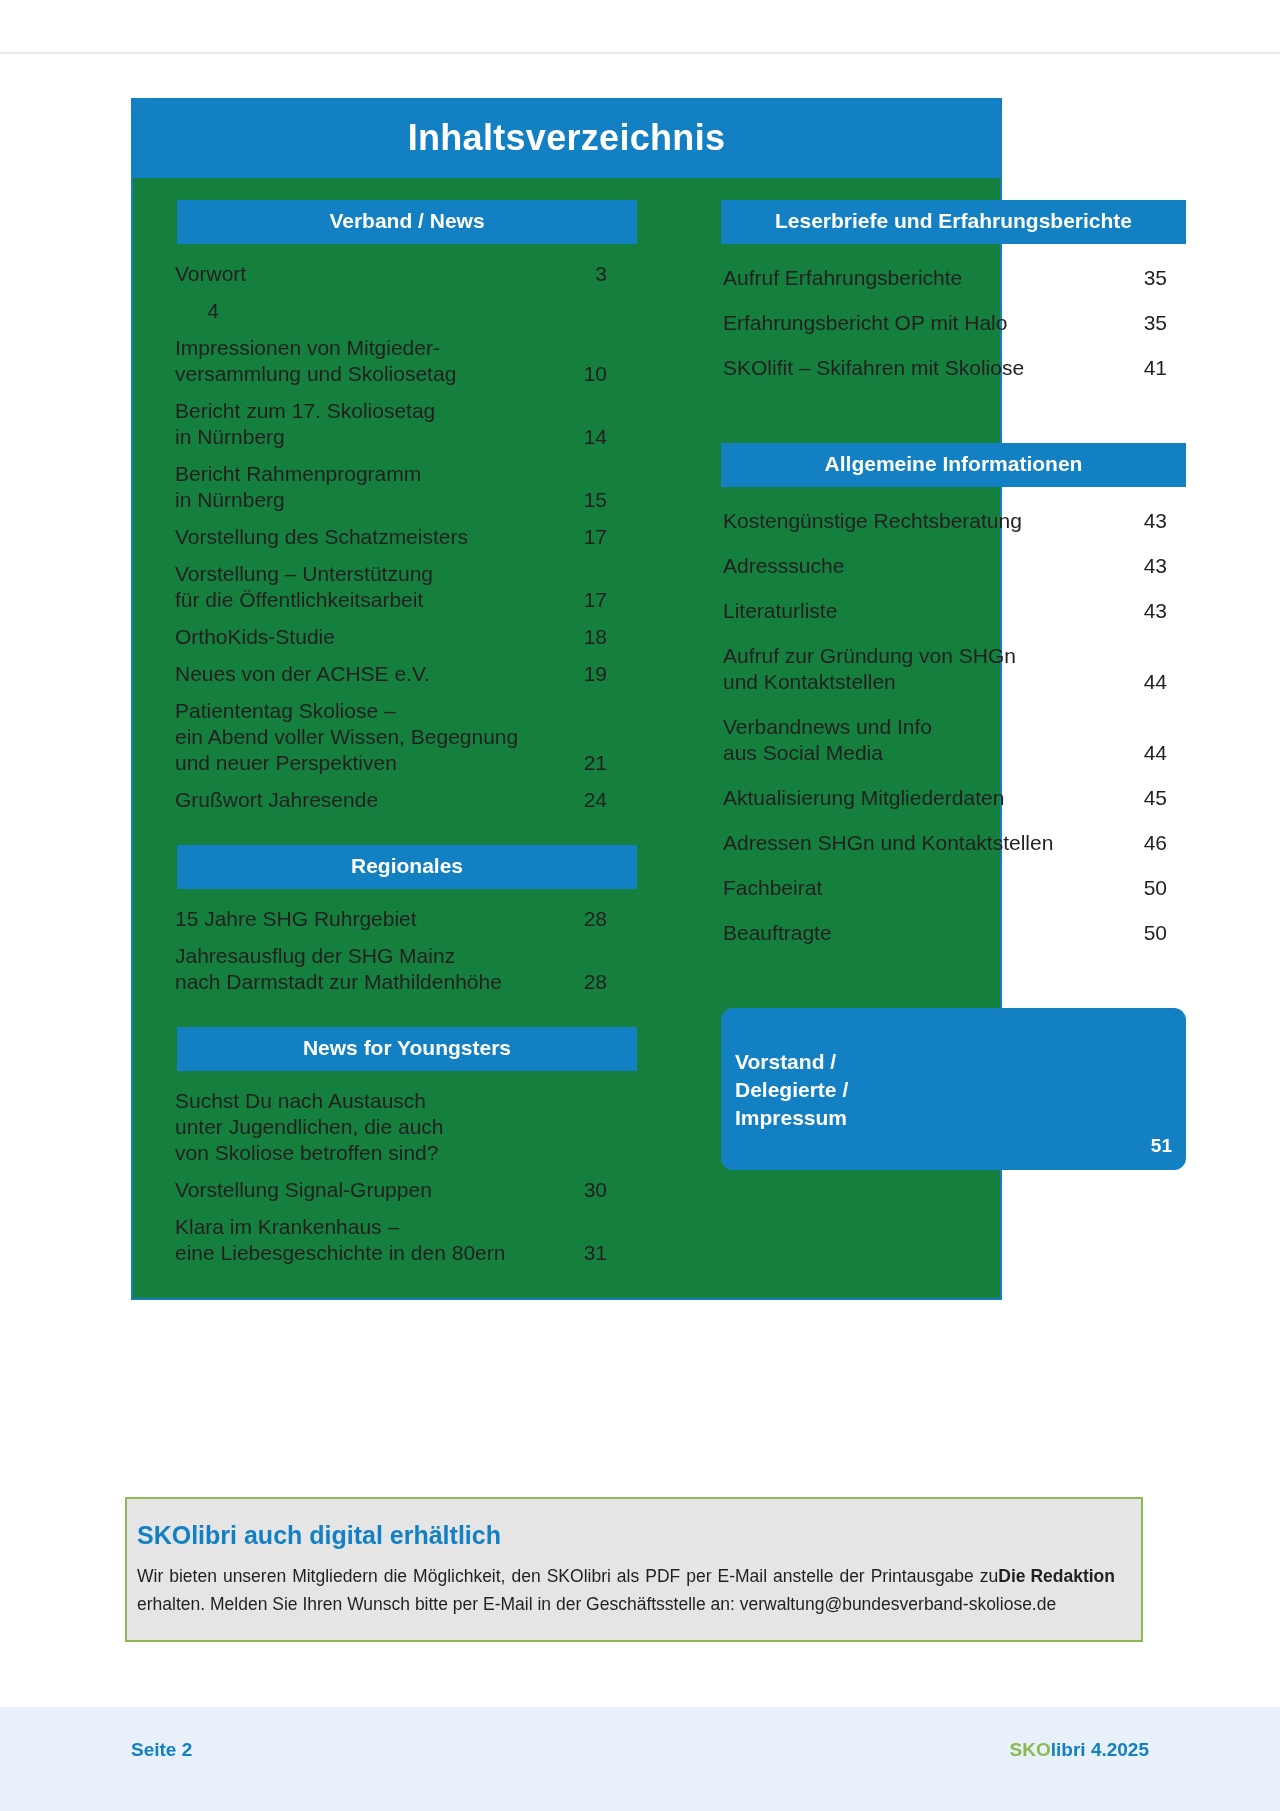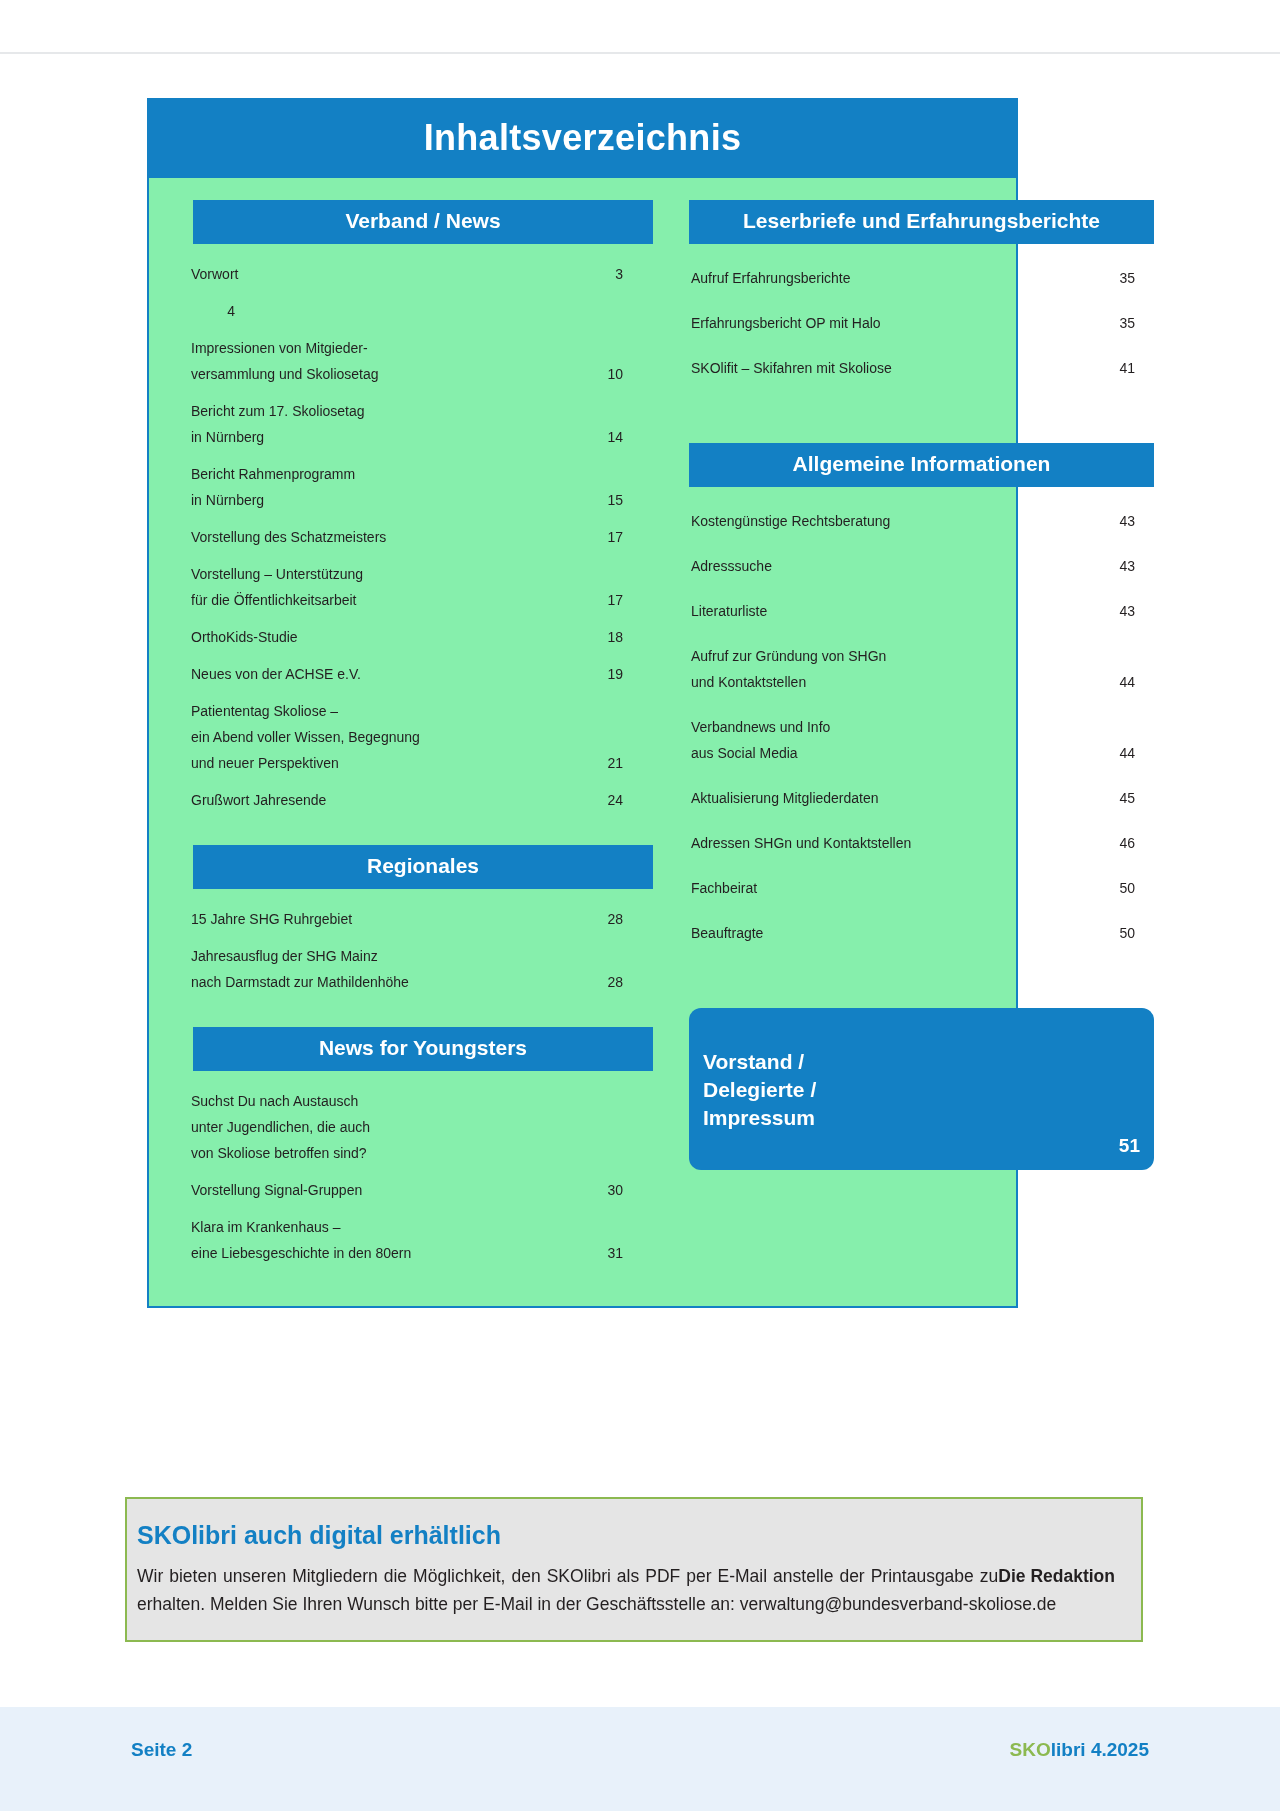--- a/index.html
+++ b/index.html
@@ -28,40 +28,41 @@
     left: 0;
     top: 52px;
     width: 1280px;
     height: 2px;
     background: #e6e8ea;
   }
 
   
   .toc-frame {
     position: absolute;
-    left: 147px;
+    left: 131px;
     top: 98px;
     width: 871px;
     border: 2px solid #1380c4;
-    background: #86efac;
+    background: #15803d;
     box-sizing: border-box;
   }
   .toc-title-bar {
     background: #1380c4;
     color: #ffffff;
     text-align: center;
     font-size: 36px;
     font-weight: bold;
     letter-spacing: 0.3px;
     padding: 17px 0 19px 0;
   }
   .toc-body {
     display: flex;
-    padding: 22px 24px 34px 24px;
-    box-sizing: border-box;
+    padding: 22px 24px 26px 24px;
+    box-sizing: border-box;
+    gap: 48px;
   }
   .col {
     box-sizing: border-box;
   }
   .col-left {
     width: 480px;
     padding-right: 18px;
   }
   .col-right {
     width: 490px;
@@ -82,21 +83,21 @@
   .sec-bar.left-bar { width: 460px; margin-left: 20px; }
   .sec-bar.right-bar { width: 465px; }
   .sec-spacer { height: 26px; }
   .sec-spacer-lg { height: 52px; }
 
   
   .entries { margin: 0; padding: 0; }
   .entry {
     display: flex;
     align-items: flex-end;
-    font-size: 14px;
+    font-size: 21px;
     line-height: 26px;
     color: #231f20;
   }
   .entry .txt { flex: 1 1 auto; white-space: pre-line; }
   .entry .pg {
     flex: 0 0 auto;
     text-align: right;
     min-width: 34px;
     padding-left: 10px;
   }

